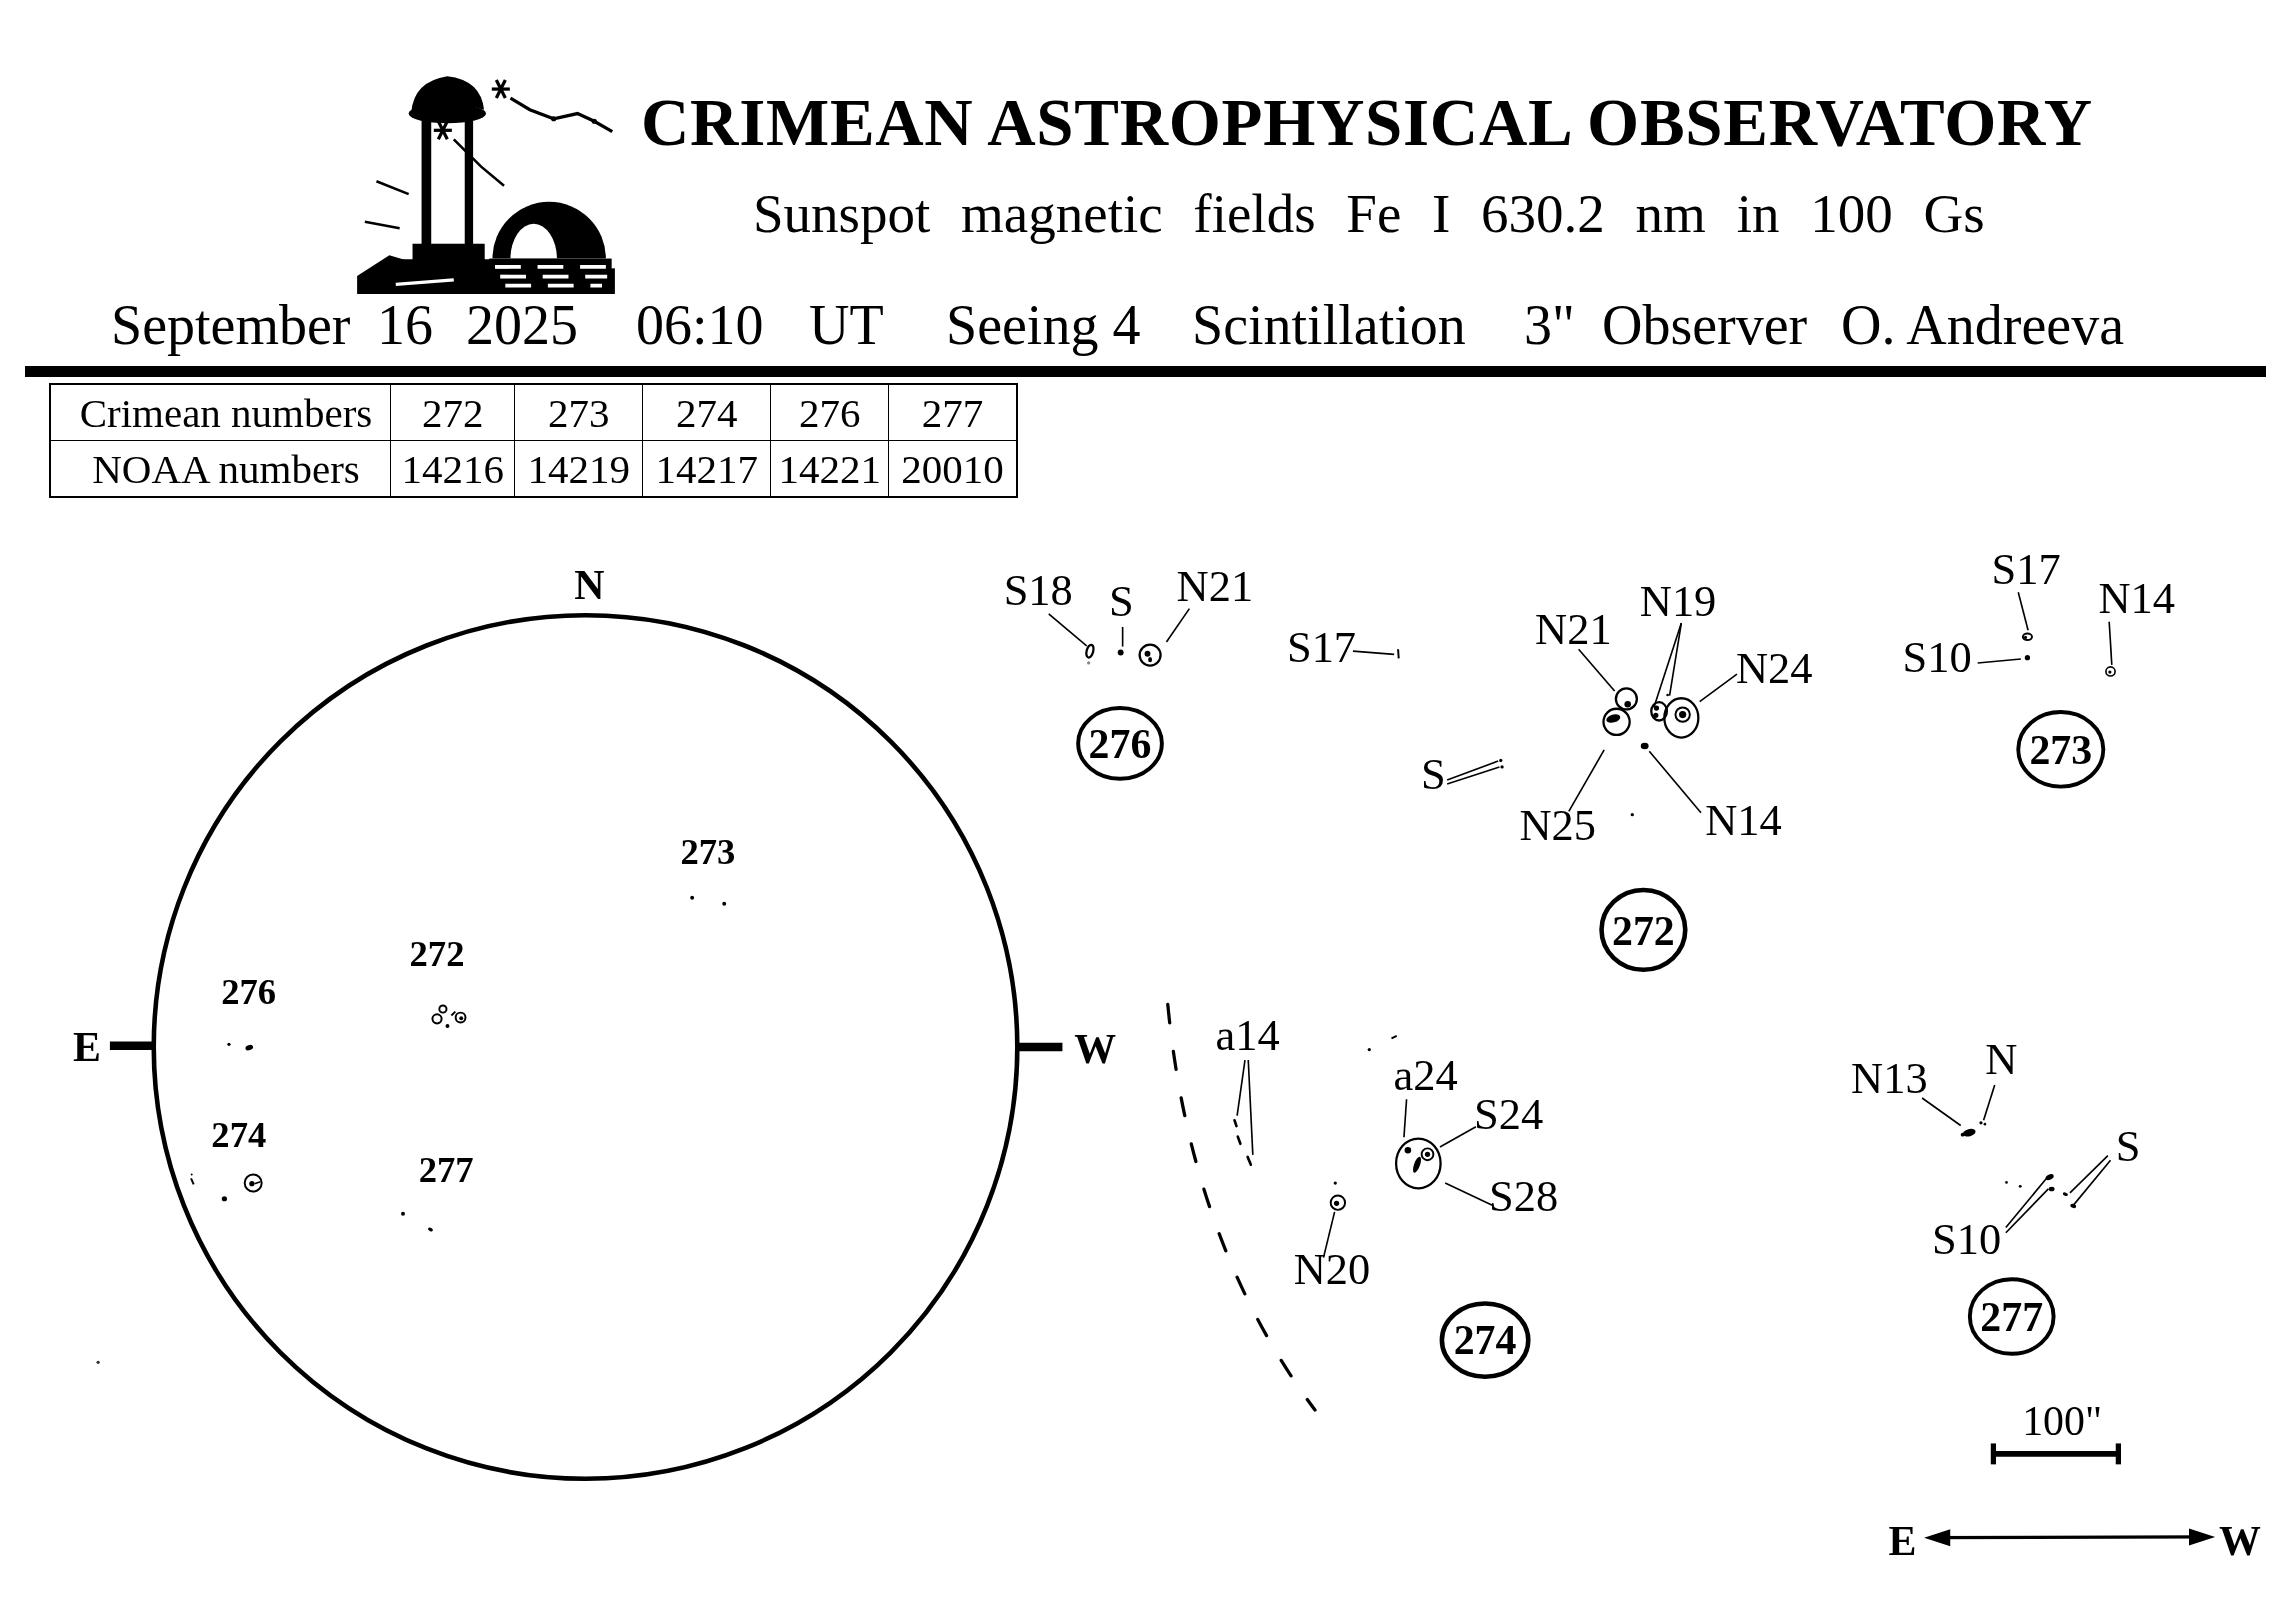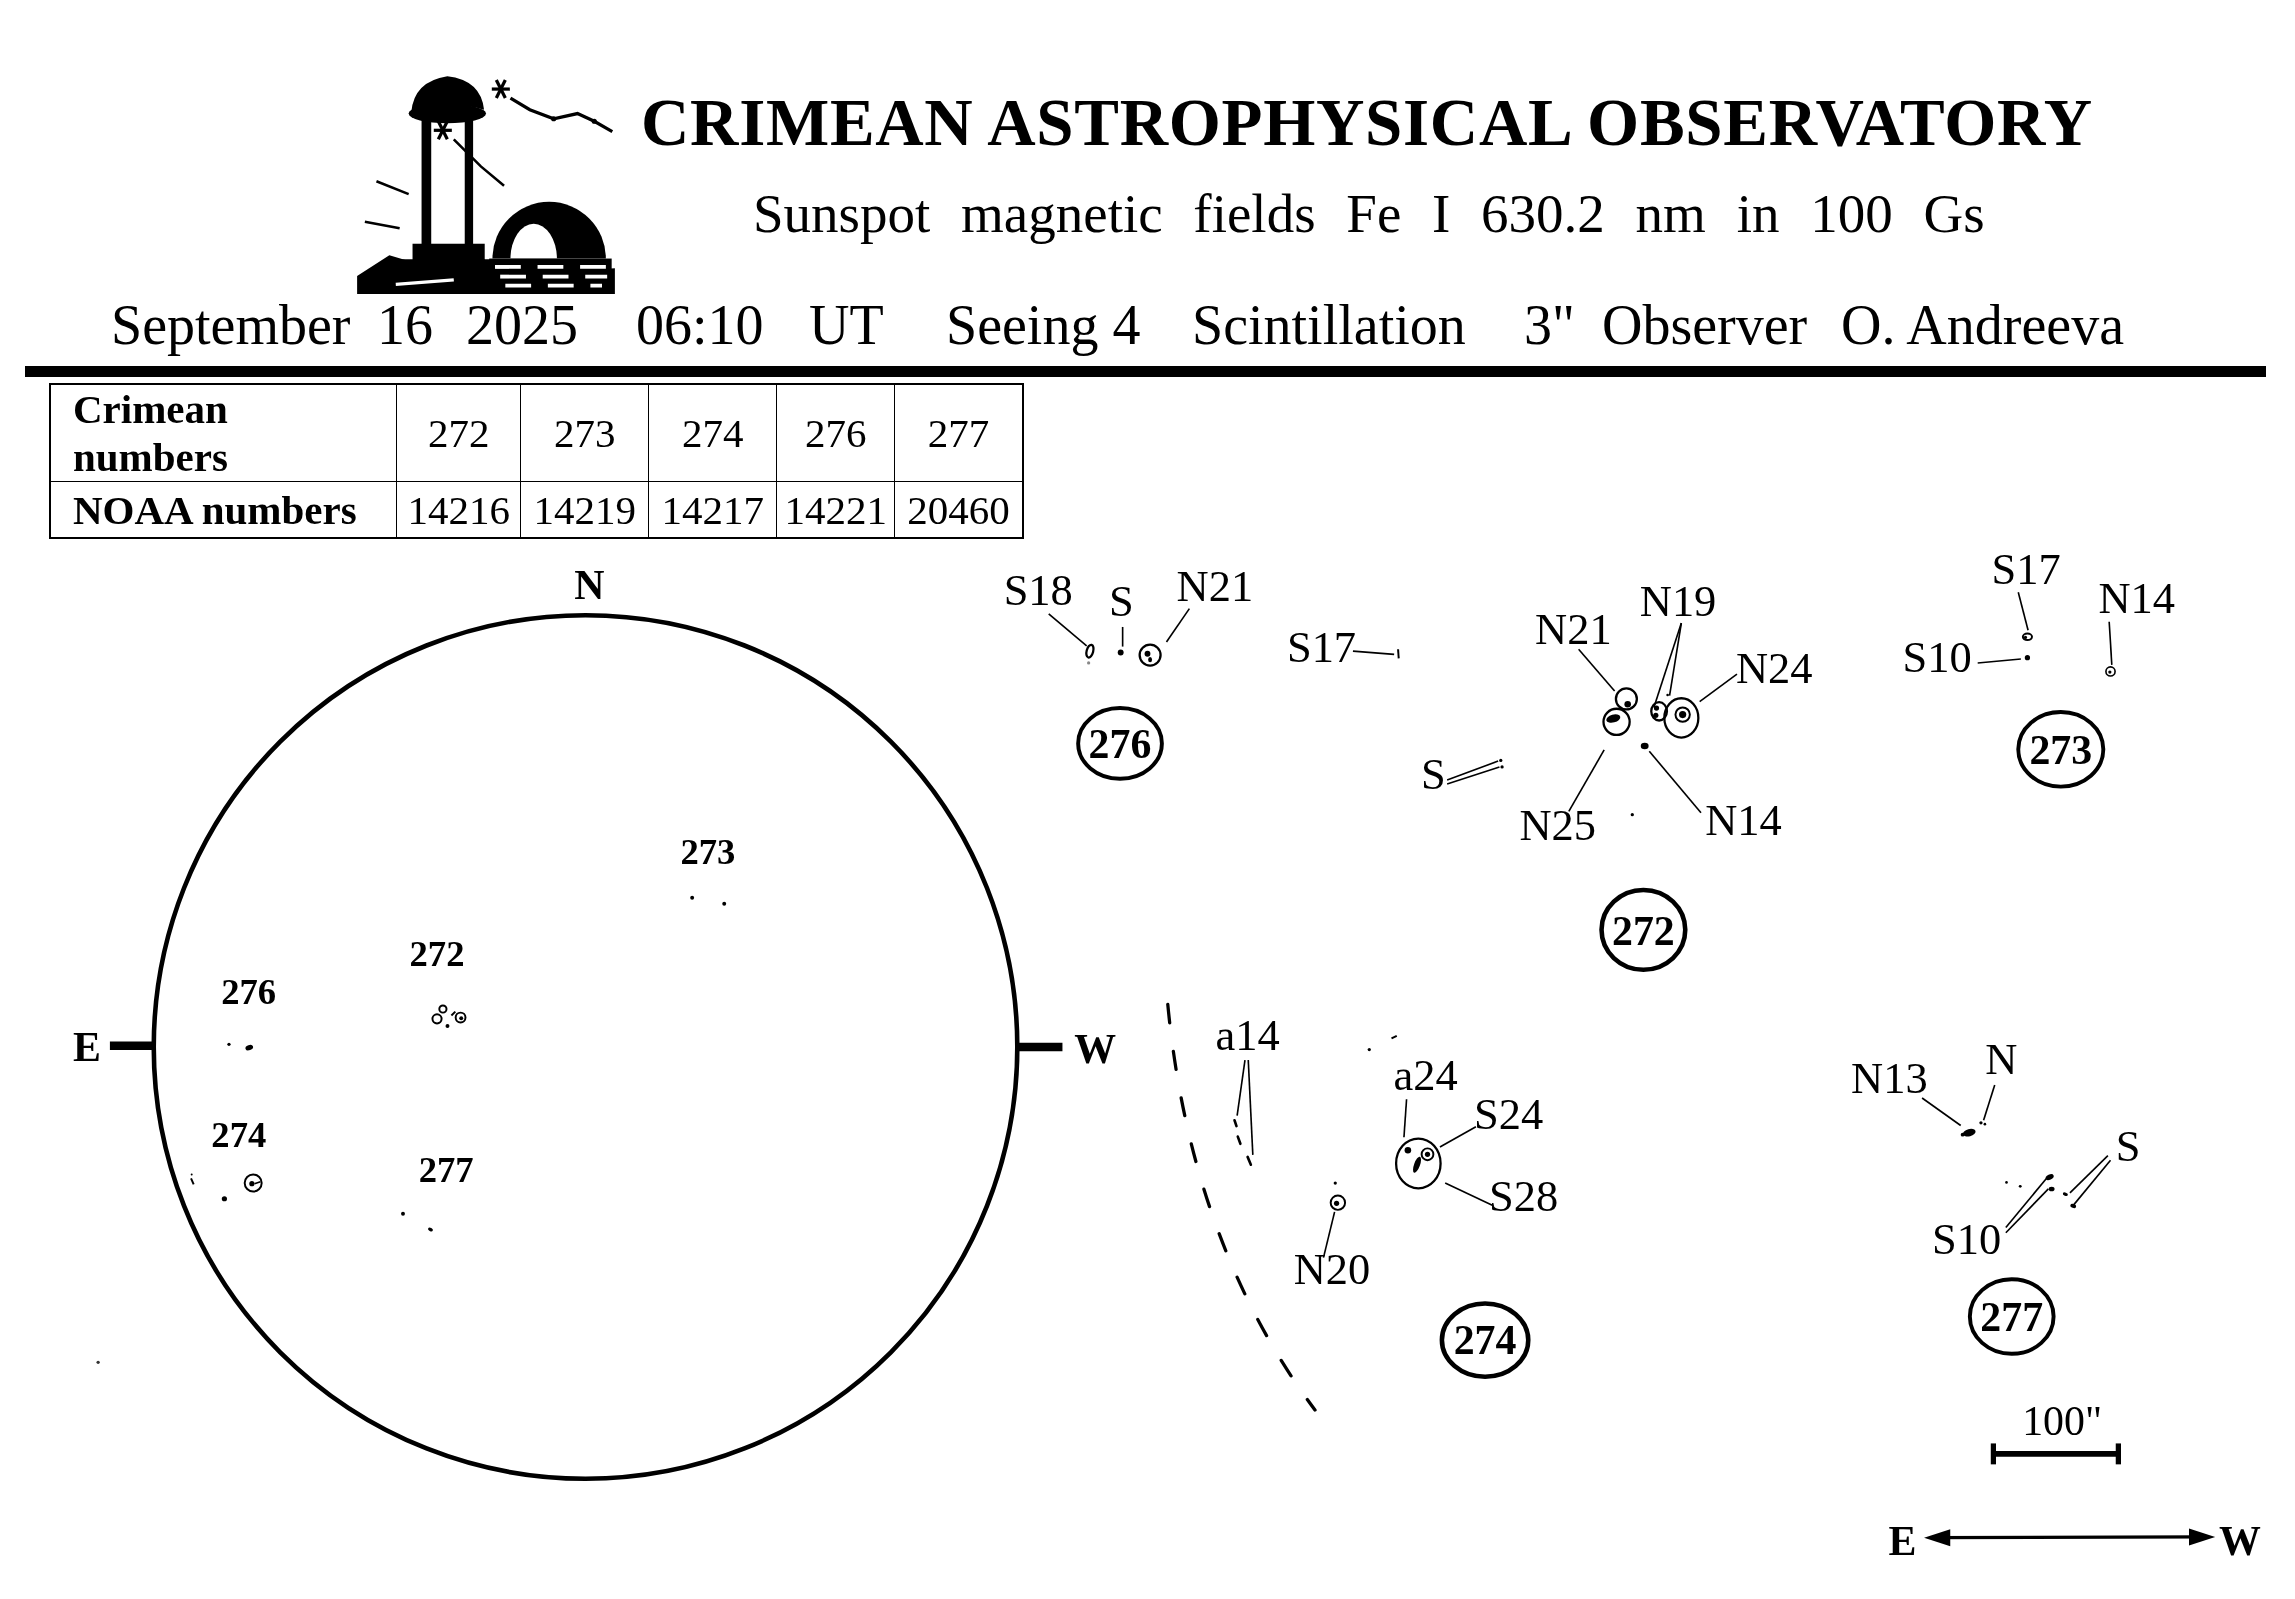--- a/index.html
+++ b/index.html
@@ -11,21 +11,21 @@
          font-size:67px;font-weight:bold;letter-spacing:0.7px;white-space:nowrap;}
   .subtitle{left:753px;top:182px;width:1283px;
             font-size:55px;word-spacing:17px;white-space:nowrap;}
   .dateline{left:0;top:293px;width:2295px;height:72px;font-size:56px;margin-left:37px;}
   .dateline span{position:absolute;top:0;white-space:nowrap;}
   .rule{left:25px;top:366px;width:2241px;height:10.5px;background:#000;}
   
   table.obs{position:absolute;left:49px;top:383px;border-collapse:collapse;
             font-size:41px;}
   table.obs td{border:1.3px solid #000;height:55px;padding:0 5.2px;text-align:center;}
-  table.obs td.rowlab{text-align:left;padding-left:22px;width:318px;font-weight:bold;}
+  table.obs td.rowlab{text-align:center;padding-left:16px;width:318px;}
   table.obs tr{border:1.3px solid #000;}
   table.obs{border:2px solid #000;}
   
   svg text{font-family:"Liberation Serif","DejaVu Serif",serif;fill:#000;}
   .lbl{font-size:68px;}
   .badge-num{font-size:64px;font-weight:bold;}
   .disk-num{font-size:56px;font-weight:bold;}
   .compass{font-size:64px;font-weight:bold;}
   .scale-num{font-size:64px;}
 </style>
@@ -108,21 +108,21 @@
       <td>274</td>
       <td>276</td>
       <td>277</td>
     </tr>
     <tr>
       <td class="rowlab">NOAA numbers</td>
       <td>14216</td>
       <td>14219</td>
       <td>14217</td>
       <td>14221</td>
-      <td>20460</td>
+      <td>20010</td>
     </tr>
   </tbody>
     </table>
 
   <svg class="abs" style="left:0;top:0" width="2295" height="1600" viewBox="0 0 3508 2445">
 
     <g>
       <circle cx="895" cy="1600" r="660" fill="#fff" stroke="#000" stroke-width="7"></circle>
       <text class="compass" x="901" y="916" text-anchor="middle">N</text>
       <line x1="168" y1="1598" x2="237" y2="1598" stroke="#000" stroke-width="13"></line>

